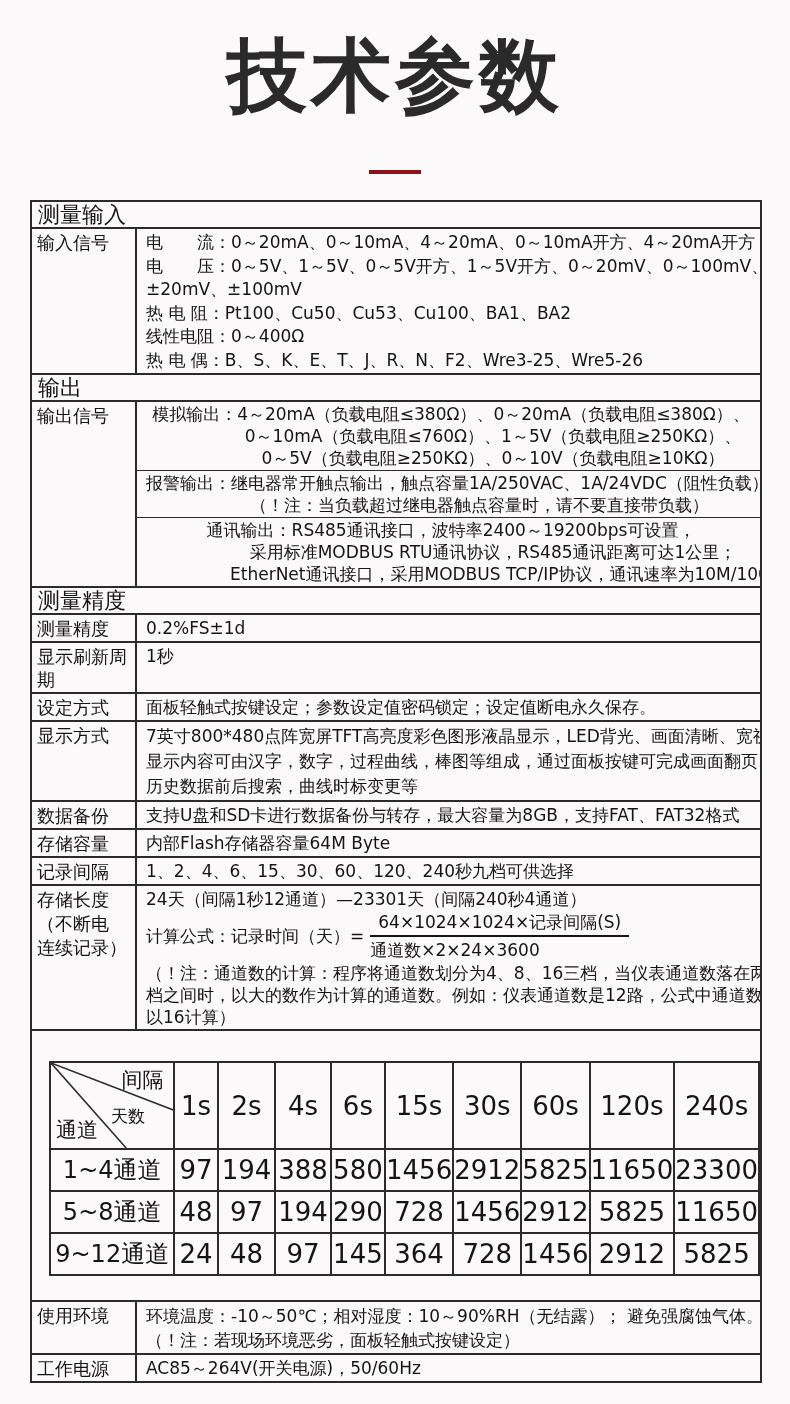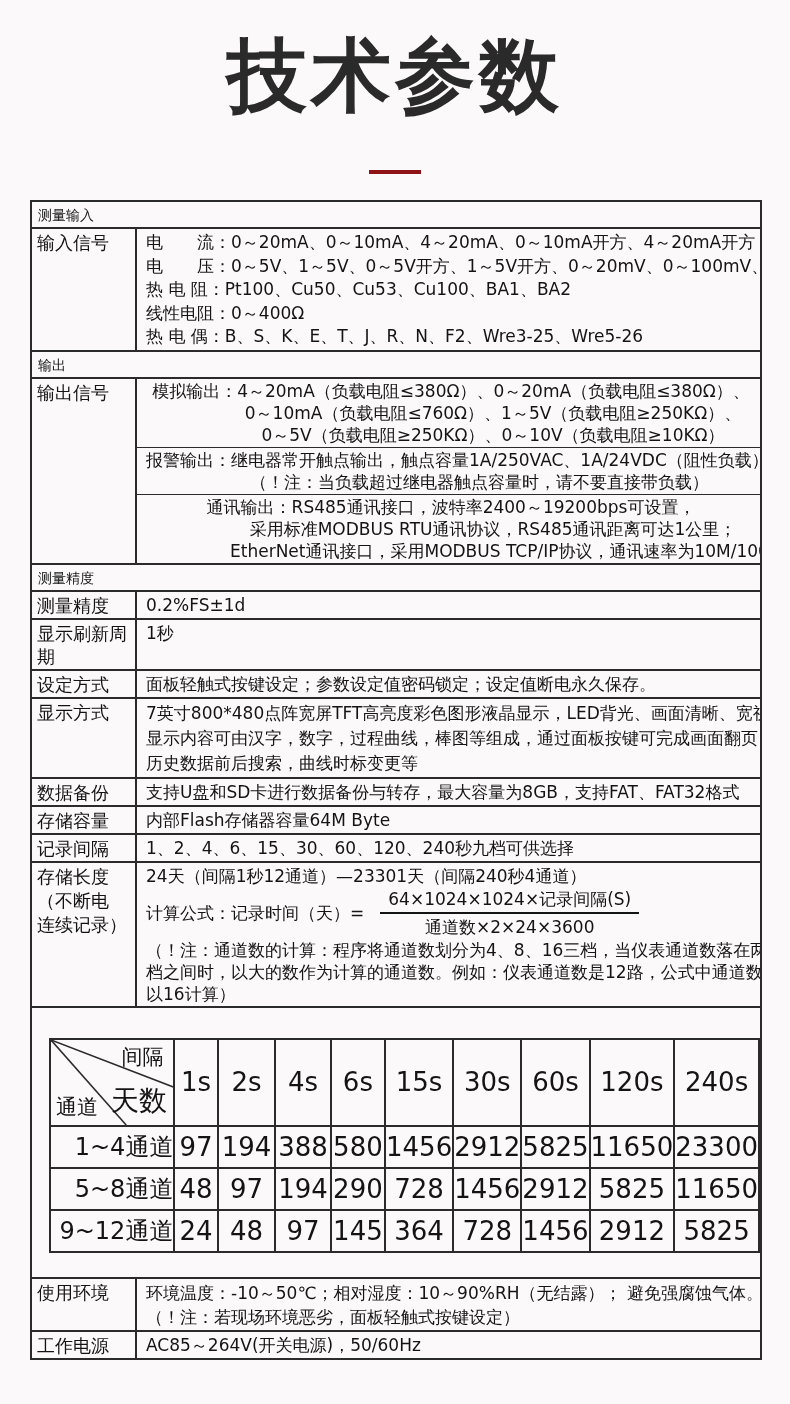--- a/index.html
+++ b/index.html
@@ -11,71 +11,72 @@
   .title{
     padding-top:28px;text-align:center;
     font-size:80px;font-weight:900;line-height:1.2;
     color:#2b2a2a;letter-spacing:4px;
   }
   .accent{width:52px;height:4px;background:#8e1316;margin:46px auto 0;}
   
   .spec{margin:26px 28px 0 30px;border:2px solid #2b2b2b;background:transparent;}
   .srow{display:flex;border-top:2px solid #2b2b2b;font-size:17px;}
   .srow:first-child{border-top:none;}
-  .sec{display:block;font-size:14px;line-height:22px;padding:2px 8px 1px 6px;font-weight:500;}
+  .sec{display:block;font-size:22px;line-height:22px;padding:2px 8px 1px 6px;font-weight:500;}
   .lab{flex:0 0 97px;border-right:2px solid #2b2b2b;font-size:18px;line-height:23px;padding:2px 1px 1px 5px;}
   .con{flex:1;min-width:0;padding:2px 4px 1px 9px;line-height:23px;overflow:hidden;}
   .con div{white-space:nowrap;}
   .lh24 .con div{line-height:23.5px;}
   .lh25 .con div{line-height:25px;}
   .lh24b .con div{line-height:24px;}
   .stack{padding:0;}
   .sub{padding:1px 4px 1px 9px;line-height:22px;border-top:1.5px solid #2b2b2b;text-align:center;}
   .sub:first-child{border-top:none;}
   .sub div{white-space:nowrap;line-height:22px;}
   .ind84{padding-left:84px;}
   .ind57{padding-left:57px;}
   .val{white-space:nowrap;}
   .lab3 div{white-space:nowrap;line-height:24px;}
   
   .frow{display:flex;align-items:center;margin:1px 0;}
   .fprefix{white-space:nowrap;}
-  .frac{text-align:center;margin-left:16px;}
+  .frac{text-align:left;margin-left:6px;}
   .fnum{padding:0 8px 2px;border-bottom:2px solid #141414;white-space:nowrap;}
   .fden{padding-top:2px;white-space:nowrap;}
   .slrow .con div{line-height:22px;}
   .slrow .fnum,.slrow .fden{line-height:22px;}
   
   .table-holder{display:block;padding:30px 0 24px 17px;}
   table.storage{border-collapse:collapse;table-layout:fixed;}
   .storage th,.storage td{border:2px solid #2b2b2b;padding:0;font-weight:normal;}
   .storage th{height:85px;font-size:26px;text-align:center;}
   .storage td{height:40px;font-size:26px;text-align:center;}
-  .storage td.rlab{text-align:right;padding-left:0;font-size:24px;white-space:nowrap;}
+  .storage td.rlab{text-align:center;padding-left:0;font-size:24px;white-space:nowrap;}
   .corner{position:relative;}
   .corner svg{position:absolute;left:0;top:0;width:100%;height:100%;}
   .corner .c-top{position:absolute;top:3px;right:10px;font-size:21px;}
-  .corner .c-mid{position:absolute;top:42px;left:60px;font-size:28px;}
+  .corner .c-mid{position:absolute;top:42px;left:60px;font-size:17px;}
   .corner .c-bot{position:absolute;bottom:4px;left:5px;font-size:21px;}
 </style>
 </head>
 <body>
 
 <div class="title">技术参数</div>
 <div class="accent"></div>
 
 <div class="spec">
 
   <div class="srow sec">测量输入</div>
 
   <div class="srow lh24">
     <div class="lab">输入信号</div>
     <div class="con">
       <div>电　　流：0～20mA、0～10mA、4～20mA、0～10mA开方、4～20mA开方</div>
       <div>电　　压：0～5V、1～5V、0～5V开方、1～5V开方、0～20mV、0～100mV、</div>
+      <div>±20mV、±100mV</div>
       <div>热 电 阻：Pt100、Cu50、Cu53、Cu100、BA1、BA2</div>
       <div>线性电阻：0～400Ω</div>
       <div>热 电 偶：B、S、K、E、T、J、R、N、F2、Wre3-25、Wre5-26</div>
     </div>
   </div>
 
   <div class="srow sec">输出</div>
 
   <div class="srow">
     <div class="lab">输出信号</div>

